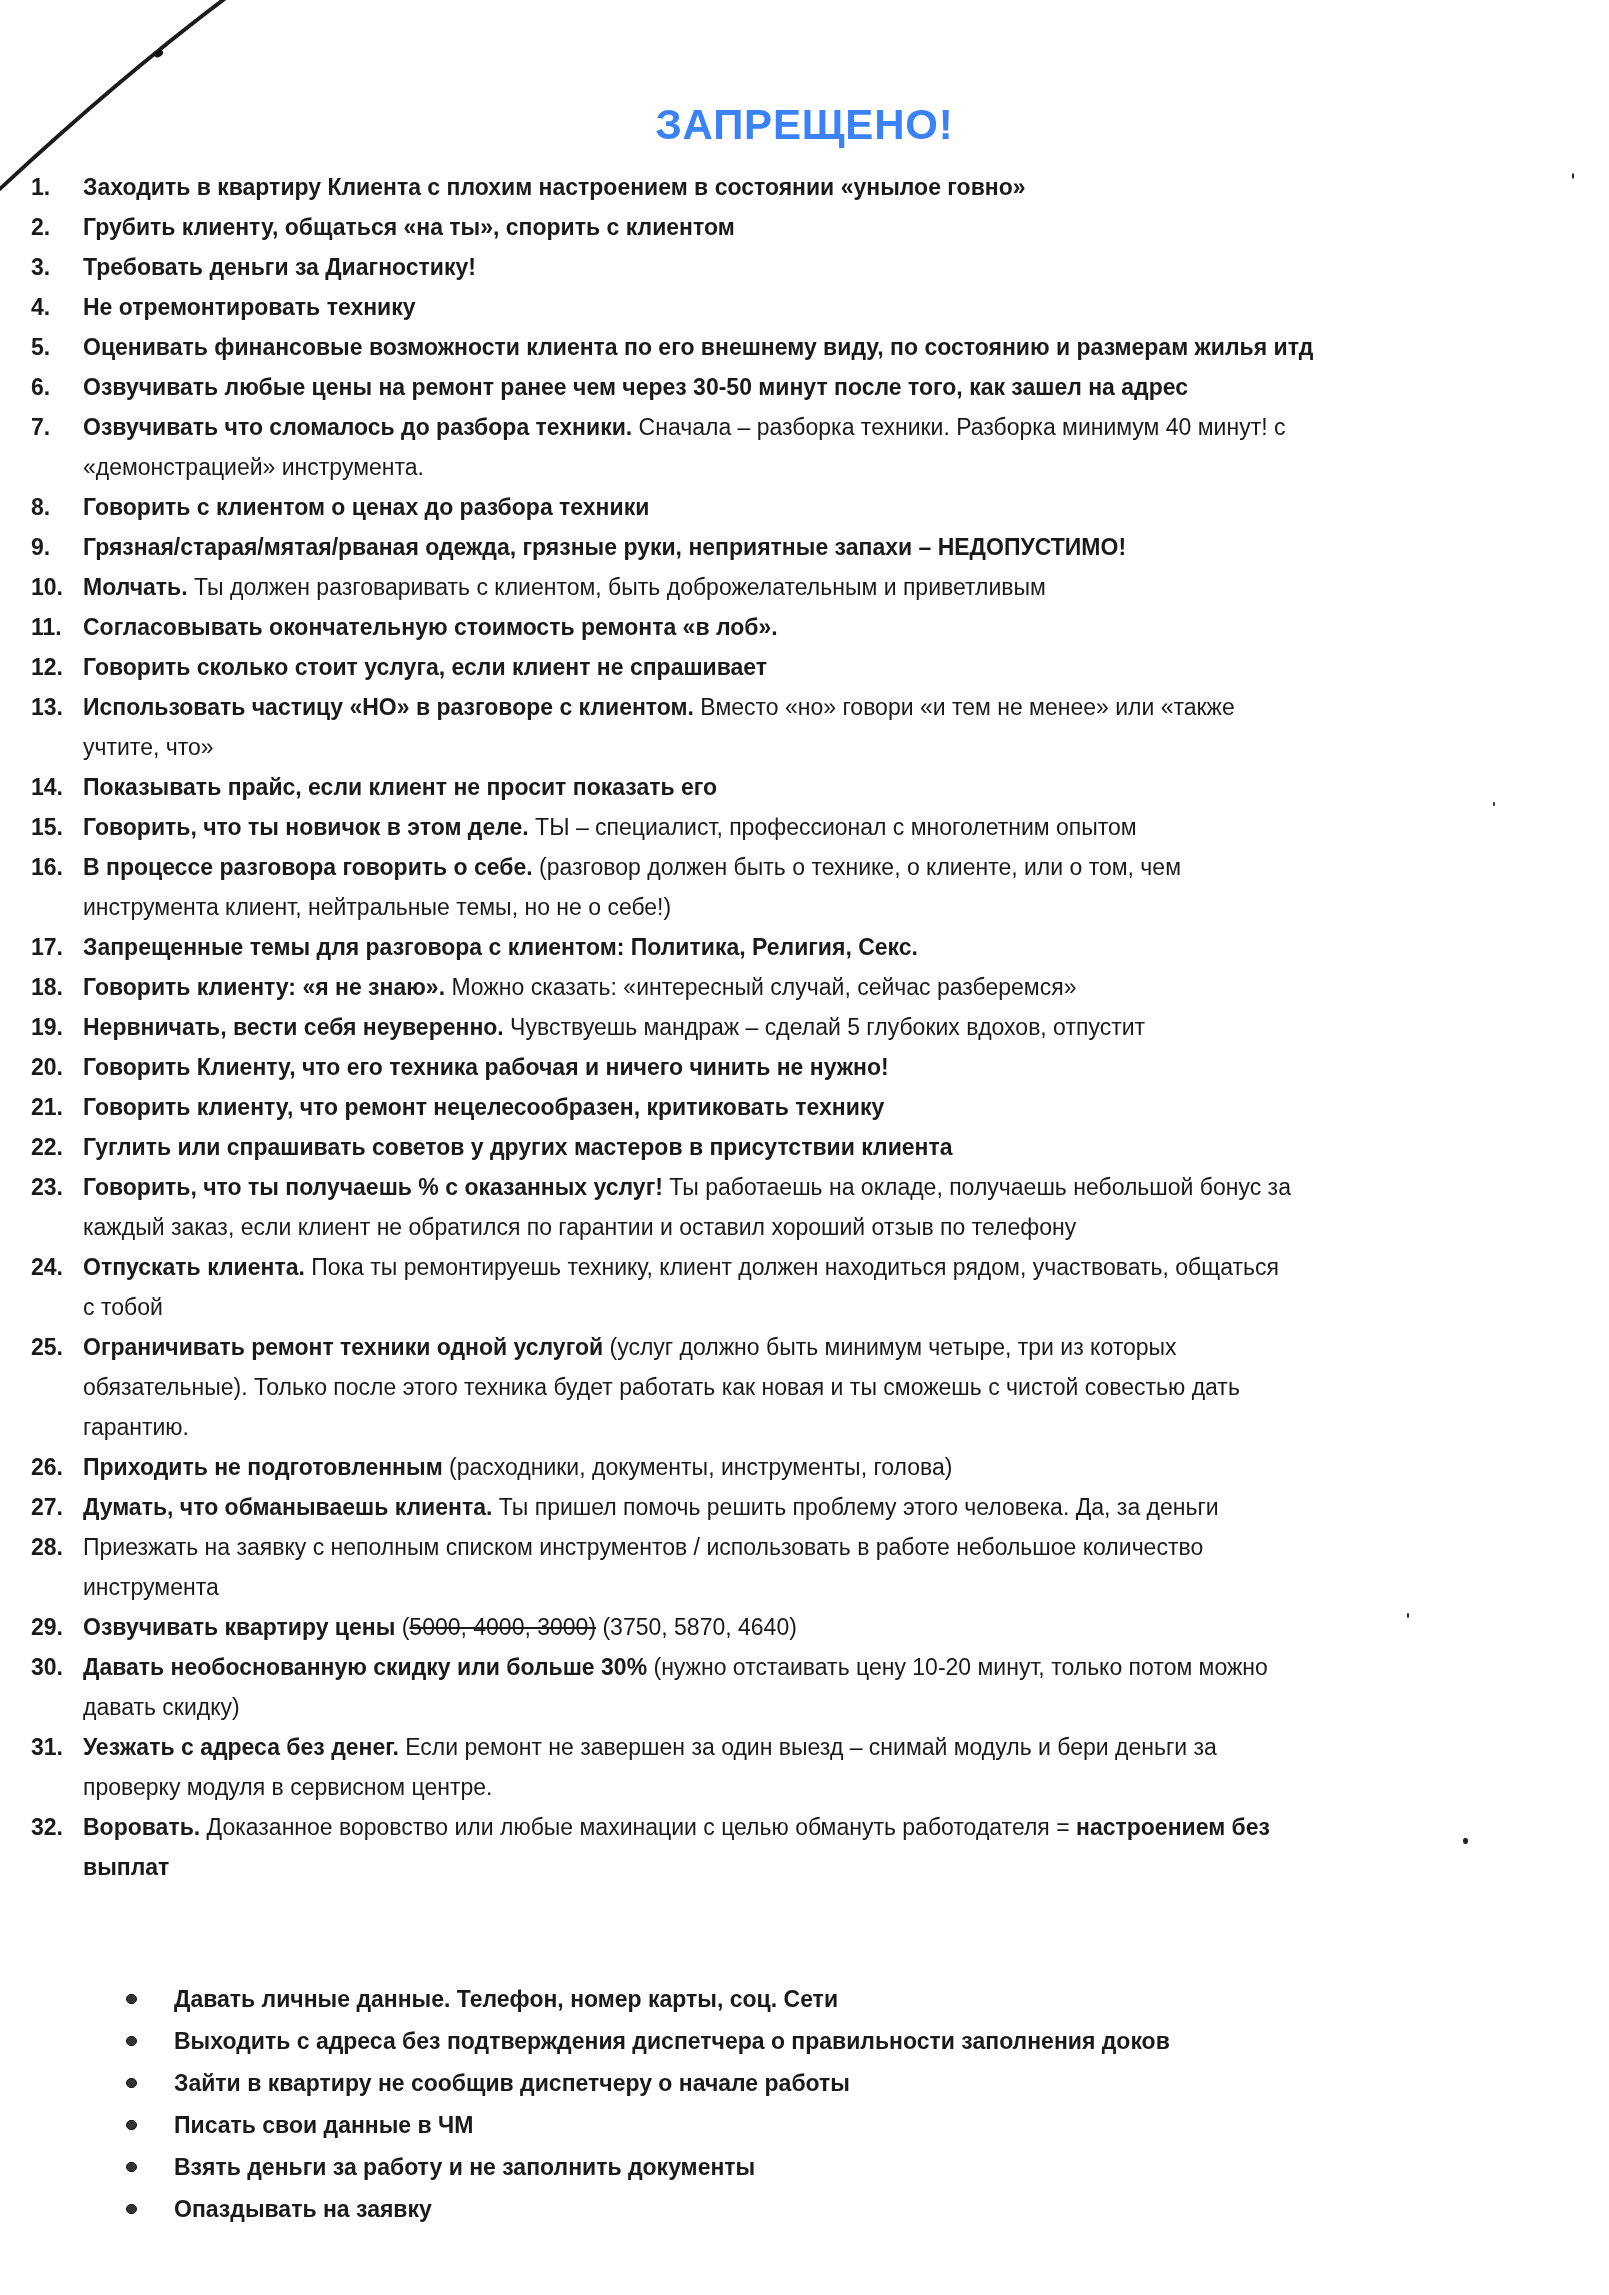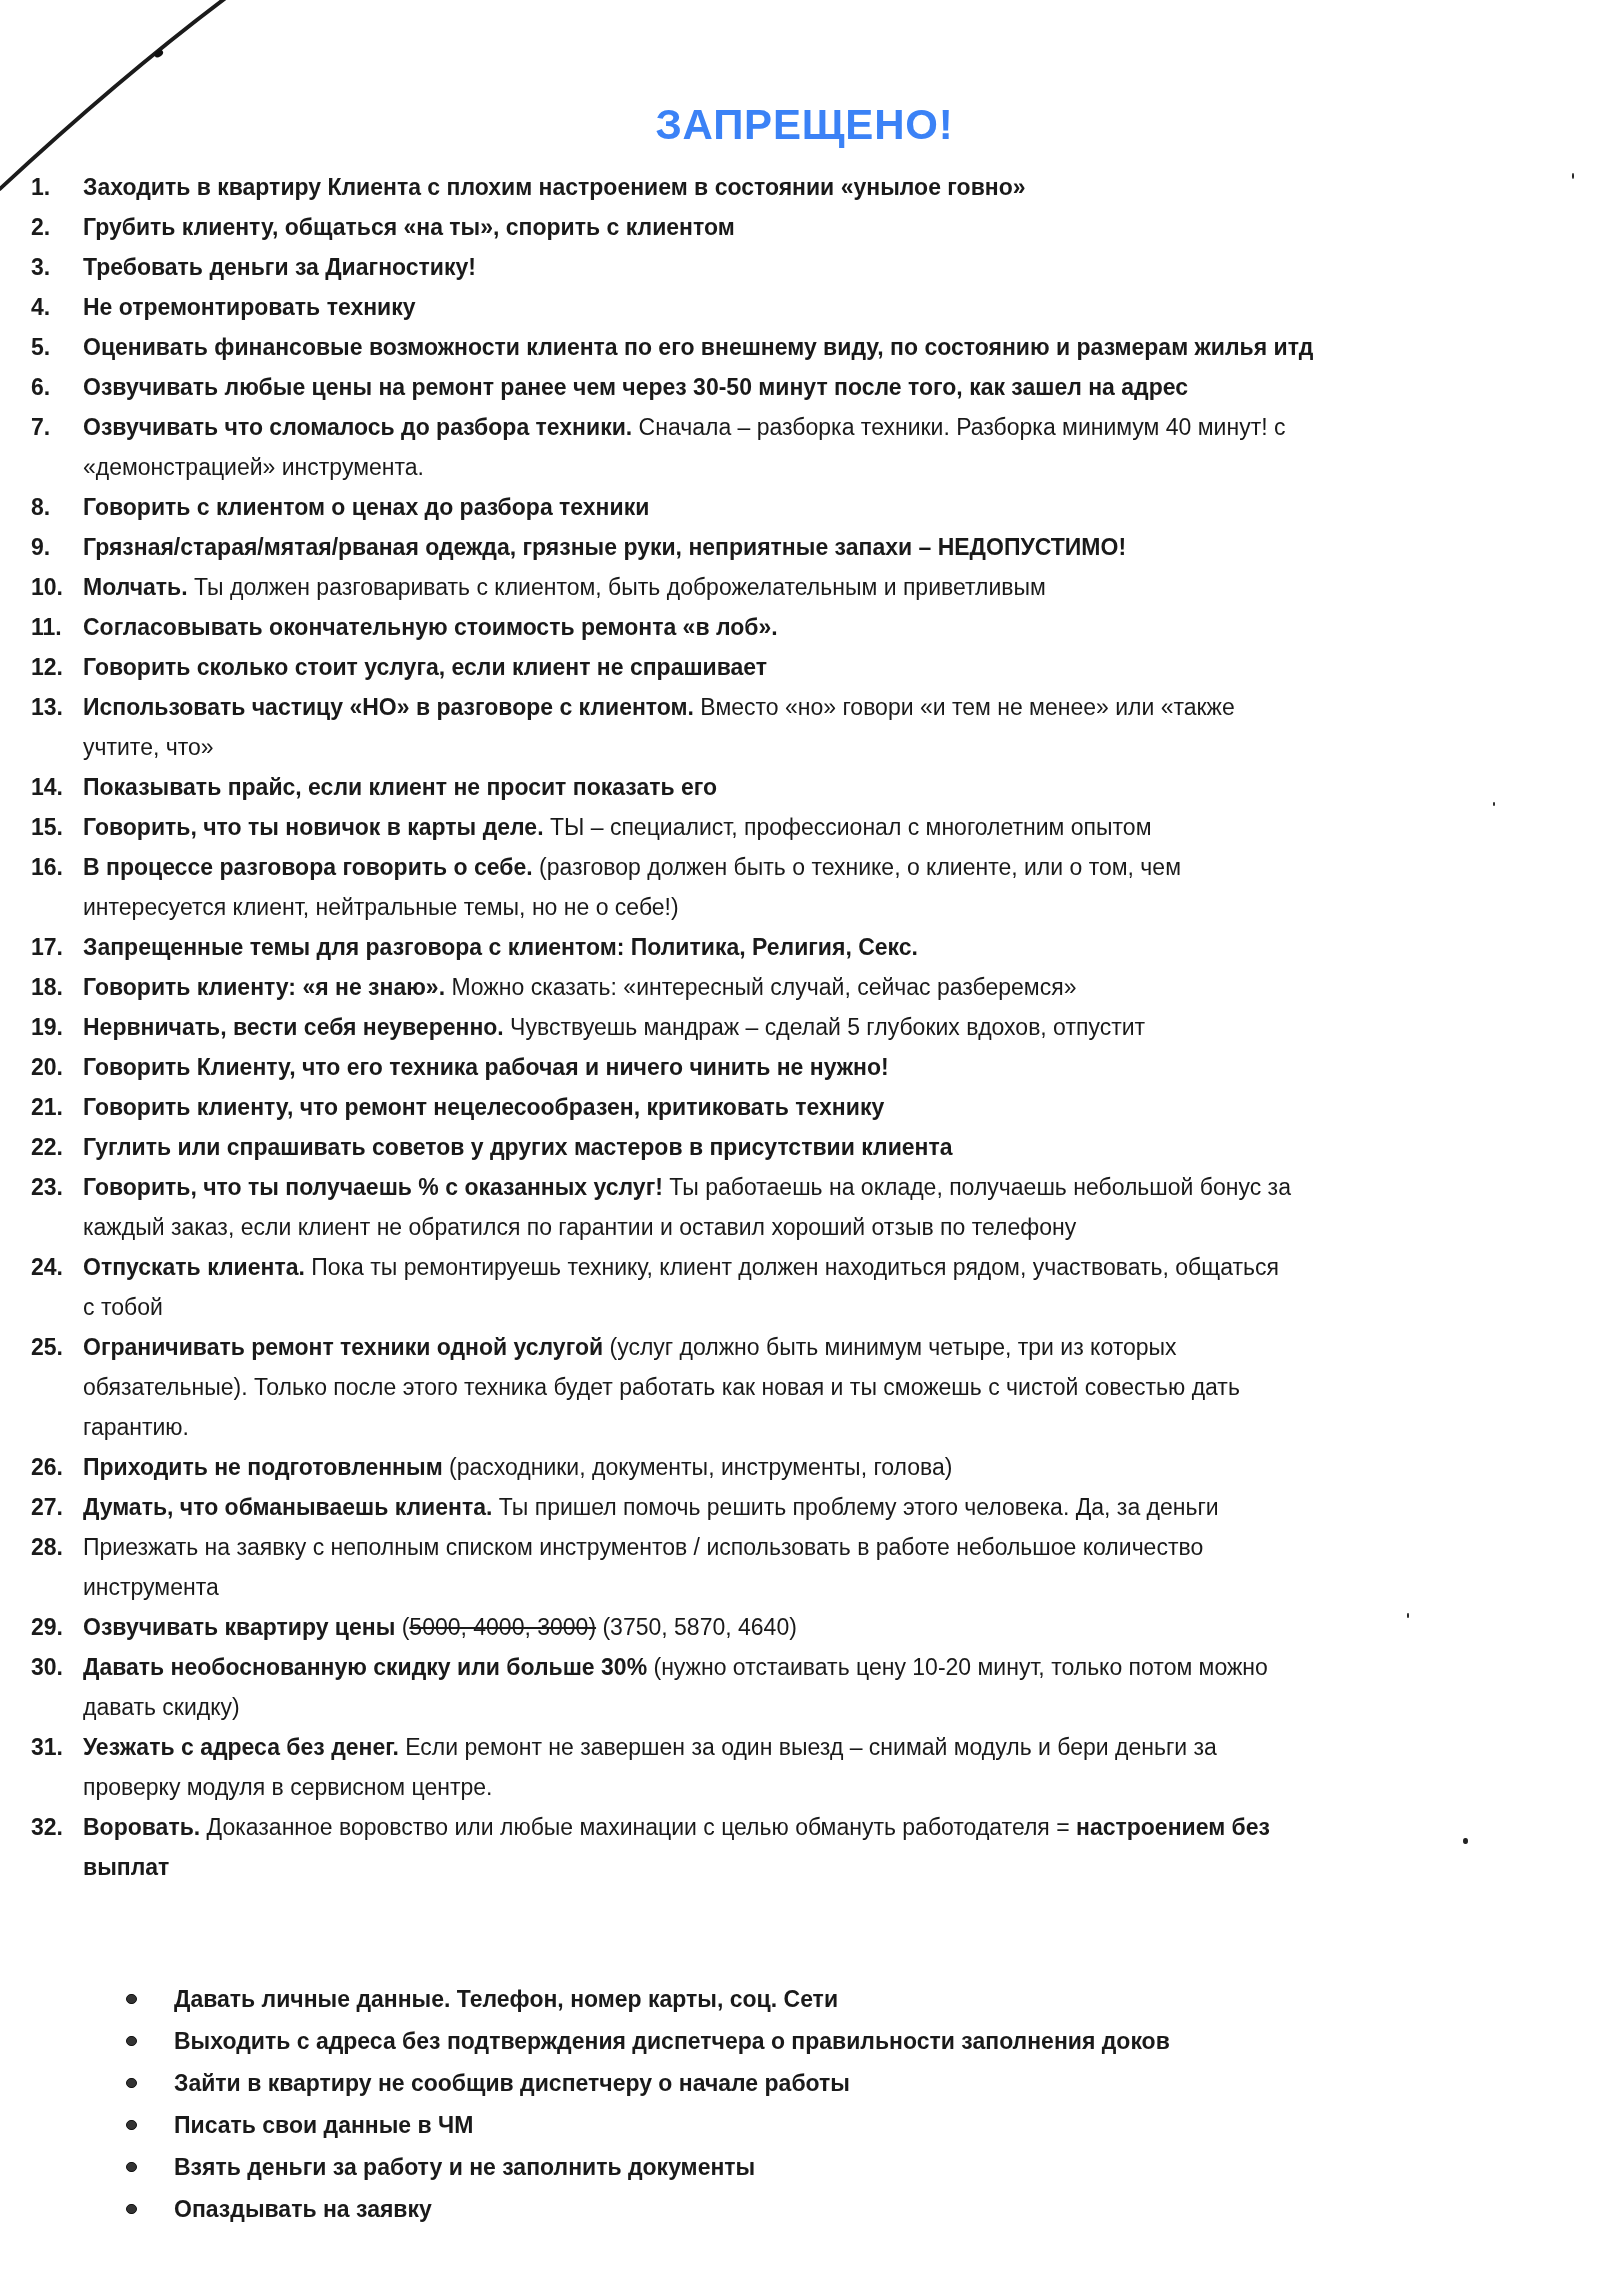--- a/index.html
+++ b/index.html
@@ -135,30 +135,30 @@
     </div>
     <div class="rule">
       <div class="line">
         <span class="num">14.</span>
         <span class="txt"><span class="b">Показывать прайс, если клиент не просит показать его</span></span>
       </div>
     </div>
     <div class="rule">
       <div class="line">
         <span class="num">15.</span>
-        <span class="txt"><span class="b">Говорить, что ты новичок в карты деле.</span><span class="r"> ТЫ – специалист, профессионал с многолетним опытом</span></span>
+        <span class="txt"><span class="b">Говорить, что ты новичок в этом деле.</span><span class="r"> ТЫ – специалист, профессионал с многолетним опытом</span></span>
       </div>
     </div>
     <div class="rule">
       <div class="line">
         <span class="num">16.</span>
         <span class="txt"><span class="b">В процессе разговора говорить о себе.</span><span class="r"> (разговор должен быть о технике, о клиенте, или о том, чем</span></span>
       </div>
       <div class="line">
-        <span class="txt"><span class="r">интересуется клиент, нейтральные темы, но не о себе!)</span></span>
+        <span class="txt"><span class="r">инструмента клиент, нейтральные темы, но не о себе!)</span></span>
       </div>
     </div>
     <div class="rule">
       <div class="line">
         <span class="num">17.</span>
         <span class="txt"><span class="b">Запрещенные темы для разговора с клиентом: Политика, Религия, Секс.</span></span>
       </div>
     </div>
     <div class="rule">
       <div class="line">

